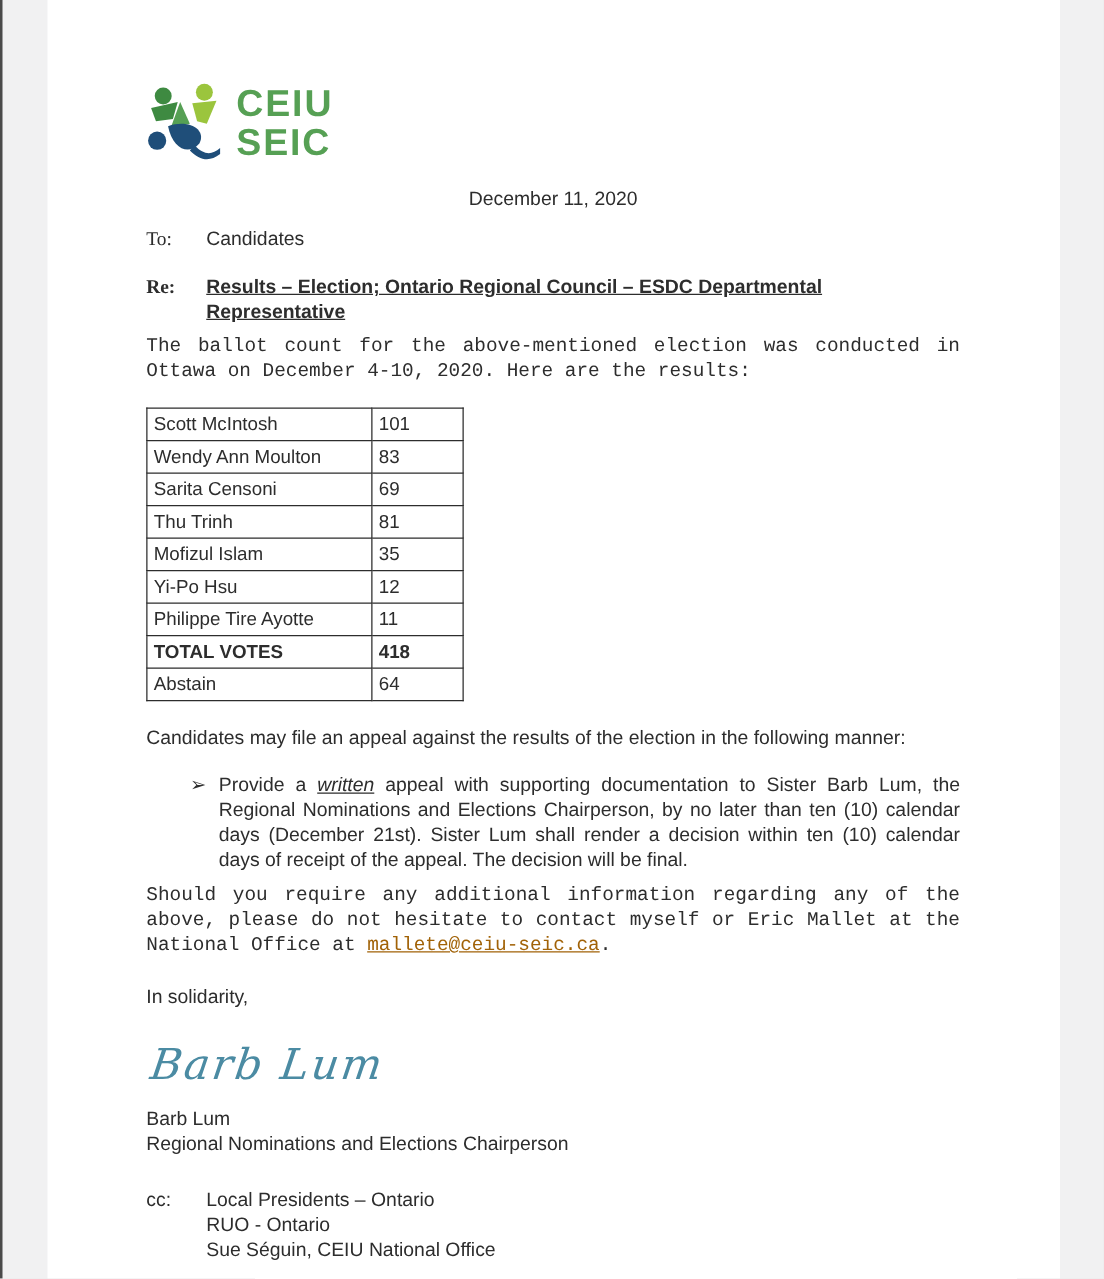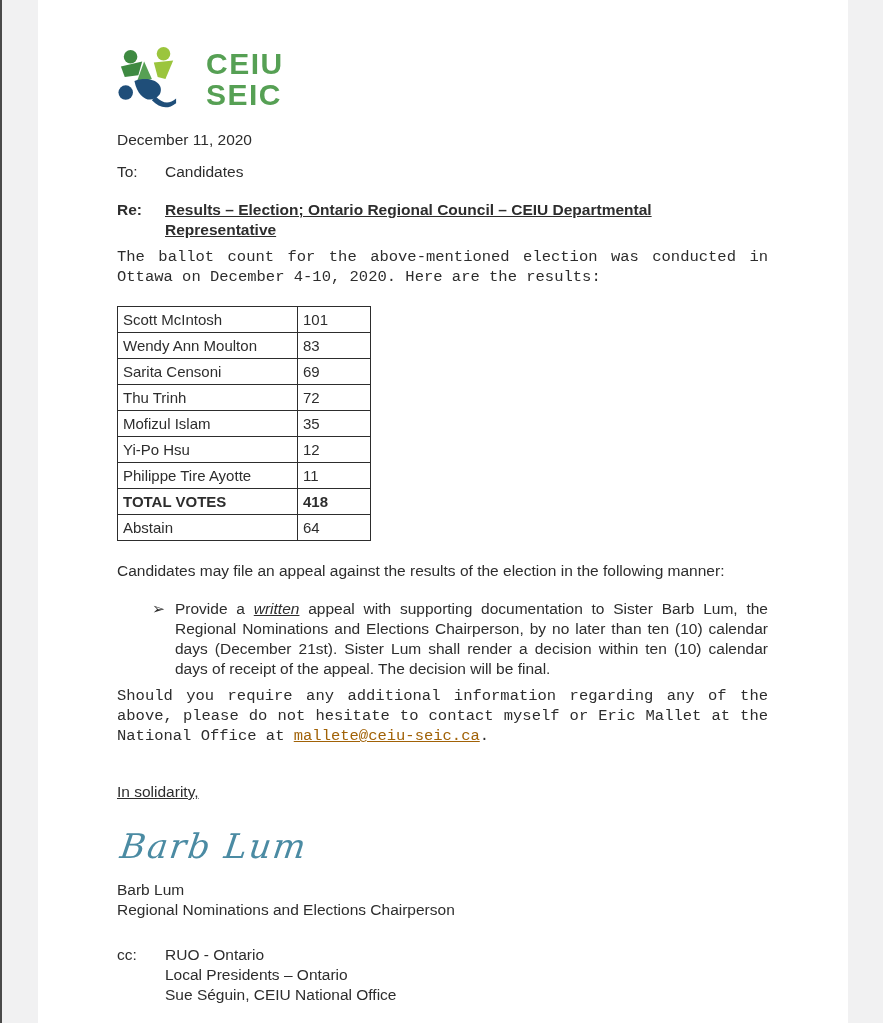--- a/index.html
+++ b/index.html
@@ -11,31 +11,31 @@
     color:#2d2d2d;
   }
   .edge-line { position:absolute; left:0; top:0; width:2px; height:100%; background:#4a4a4a; }
   .page {
     position:absolute; left:38px; top:0; width:810px; height:1023px;
     background:#ffffff;
   }
   .content { padding:46px 80px 0 79px; font-size:15.5px; line-height:20px; }
 
   
-  .logo-row { display:flex; align-items:flex-start; gap:27px; height:70px; }
+  .logo-row { display:flex; align-items:flex-start; gap:10px; height:70px;margin-top:20px; }
   .logo-icon { width:62px; height:66px; flex:0 0 auto; }
   .logo-text {
     font-weight:bold; font-size:30px; line-height:31px;
     color:#56a054; letter-spacing:1.5px; padding-top:2px;
   }
 
-  .date-line { text-align:left; margin-top:14px; }
+  .date-line { text-align:center; margin-top:14px; }
 
   .label-row { display:flex; margin-top:12px; }
-  .label-row .lbl { width:48px; flex:0 0 auto; }
+  .label-row .lbl { width:48px; flex:0 0 auto;font-family:Liberation Serif, serif; }
   .subject-row { margin-top:18px; font-weight:bold; }
   .subject-row .subject-text { text-decoration:underline; }
 
   .para { margin-top:7px; text-align:justify;font-family:Liberation Mono, monospace; }
   .para-tight { margin-top:20px; text-align:justify; }
   .bold { font-weight:bold; }
   .u { text-decoration:underline;font-style:italic; }
 
   table.results { border-collapse:collapse; margin-top:19px; }
   table.results td {
@@ -45,21 +45,21 @@
   td.name-col { width:180px; }
   td.votes-col { width:73px; }
   tr.total td { font-weight:bold; }
 
   .bullet-row { display:flex; margin-top:18px; padding-left:35px; }
   .bullet-marker { width:23px; flex:0 0 auto; }
   .bullet-text { flex:1; text-align:justify; }
 
   a.email-link { color:#a16207; text-decoration:underline; cursor:pointer; }
 
-  .closing { margin-top:36px;text-decoration:underline; }
+  .closing { margin-top:22px; }
   .signature {
     margin-top:20px; height:50px;
     font-family:"DejaVu Serif", serif; font-style:italic;
     font-size:34px; line-height:48px; color:#4b8ba3;
     transform:skewX(-8deg); transform-origin:left bottom;
     letter-spacing:2px;
   }
   .signer { margin-top:8px; }
 
   .cc-block { display:flex; margin-top:25px; }
@@ -93,21 +93,21 @@
       <div class="date-line">December 11, 2020</div>
 
       <div class="label-row">
         <span class="lbl">To:</span>
         <span>Candidates</span>
       </div>
 
       <div class="label-row subject-row">
         <span class="lbl">Re:</span>
         <span>
-          <span class="subject-text">Results – Election; Ontario Regional Council – CEIU Departmental</span><br>
+          <span class="subject-text">Results – Election; Ontario Regional Council – ESDC Departmental</span><br>
           <span class="subject-text">Representative</span>
         </span>
       </div>
 
       <div class="para">The ballot count for the above-mentioned election was conducted in Ottawa on December 4-10, 2020.  Here are the results:</div>
 
       <table class="results">
         <tbody>
           <tr>
             <td class="name-col">Scott McIntosh</td>
@@ -116,21 +116,21 @@
           <tr>
             <td class="name-col">Wendy Ann Moulton</td>
             <td class="votes-col">83</td>
           </tr>
           <tr>
             <td class="name-col">Sarita Censoni</td>
             <td class="votes-col">69</td>
           </tr>
           <tr>
             <td class="name-col">Thu Trinh</td>
-            <td class="votes-col">72</td>
+            <td class="votes-col">81</td>
           </tr>
           <tr>
             <td class="name-col">Mofizul Islam</td>
             <td class="votes-col">35</td>
           </tr>
           <tr>
             <td class="name-col">Yi-Po Hsu</td>
             <td class="votes-col">12</td>
           </tr>
           <tr>
@@ -166,21 +166,21 @@
 
       <div class="signature">Barb Lum</div>
       <div class="signer">
         <div>Barb Lum</div>
         <div>Regional Nominations and Elections Chairperson</div>
       </div>
 
       <div class="cc-block">
         <span class="lbl">cc:</span>
         <span>
+          <div>Local Presidents – Ontario</div>
           <div>RUO - Ontario</div>
-          <div>Local Presidents – Ontario</div>
           <div>Sue Séguin, CEIU National Office</div>
         </span>
       </div>
 
     </div>
   </div>
 </div>
 
 </body></html>

